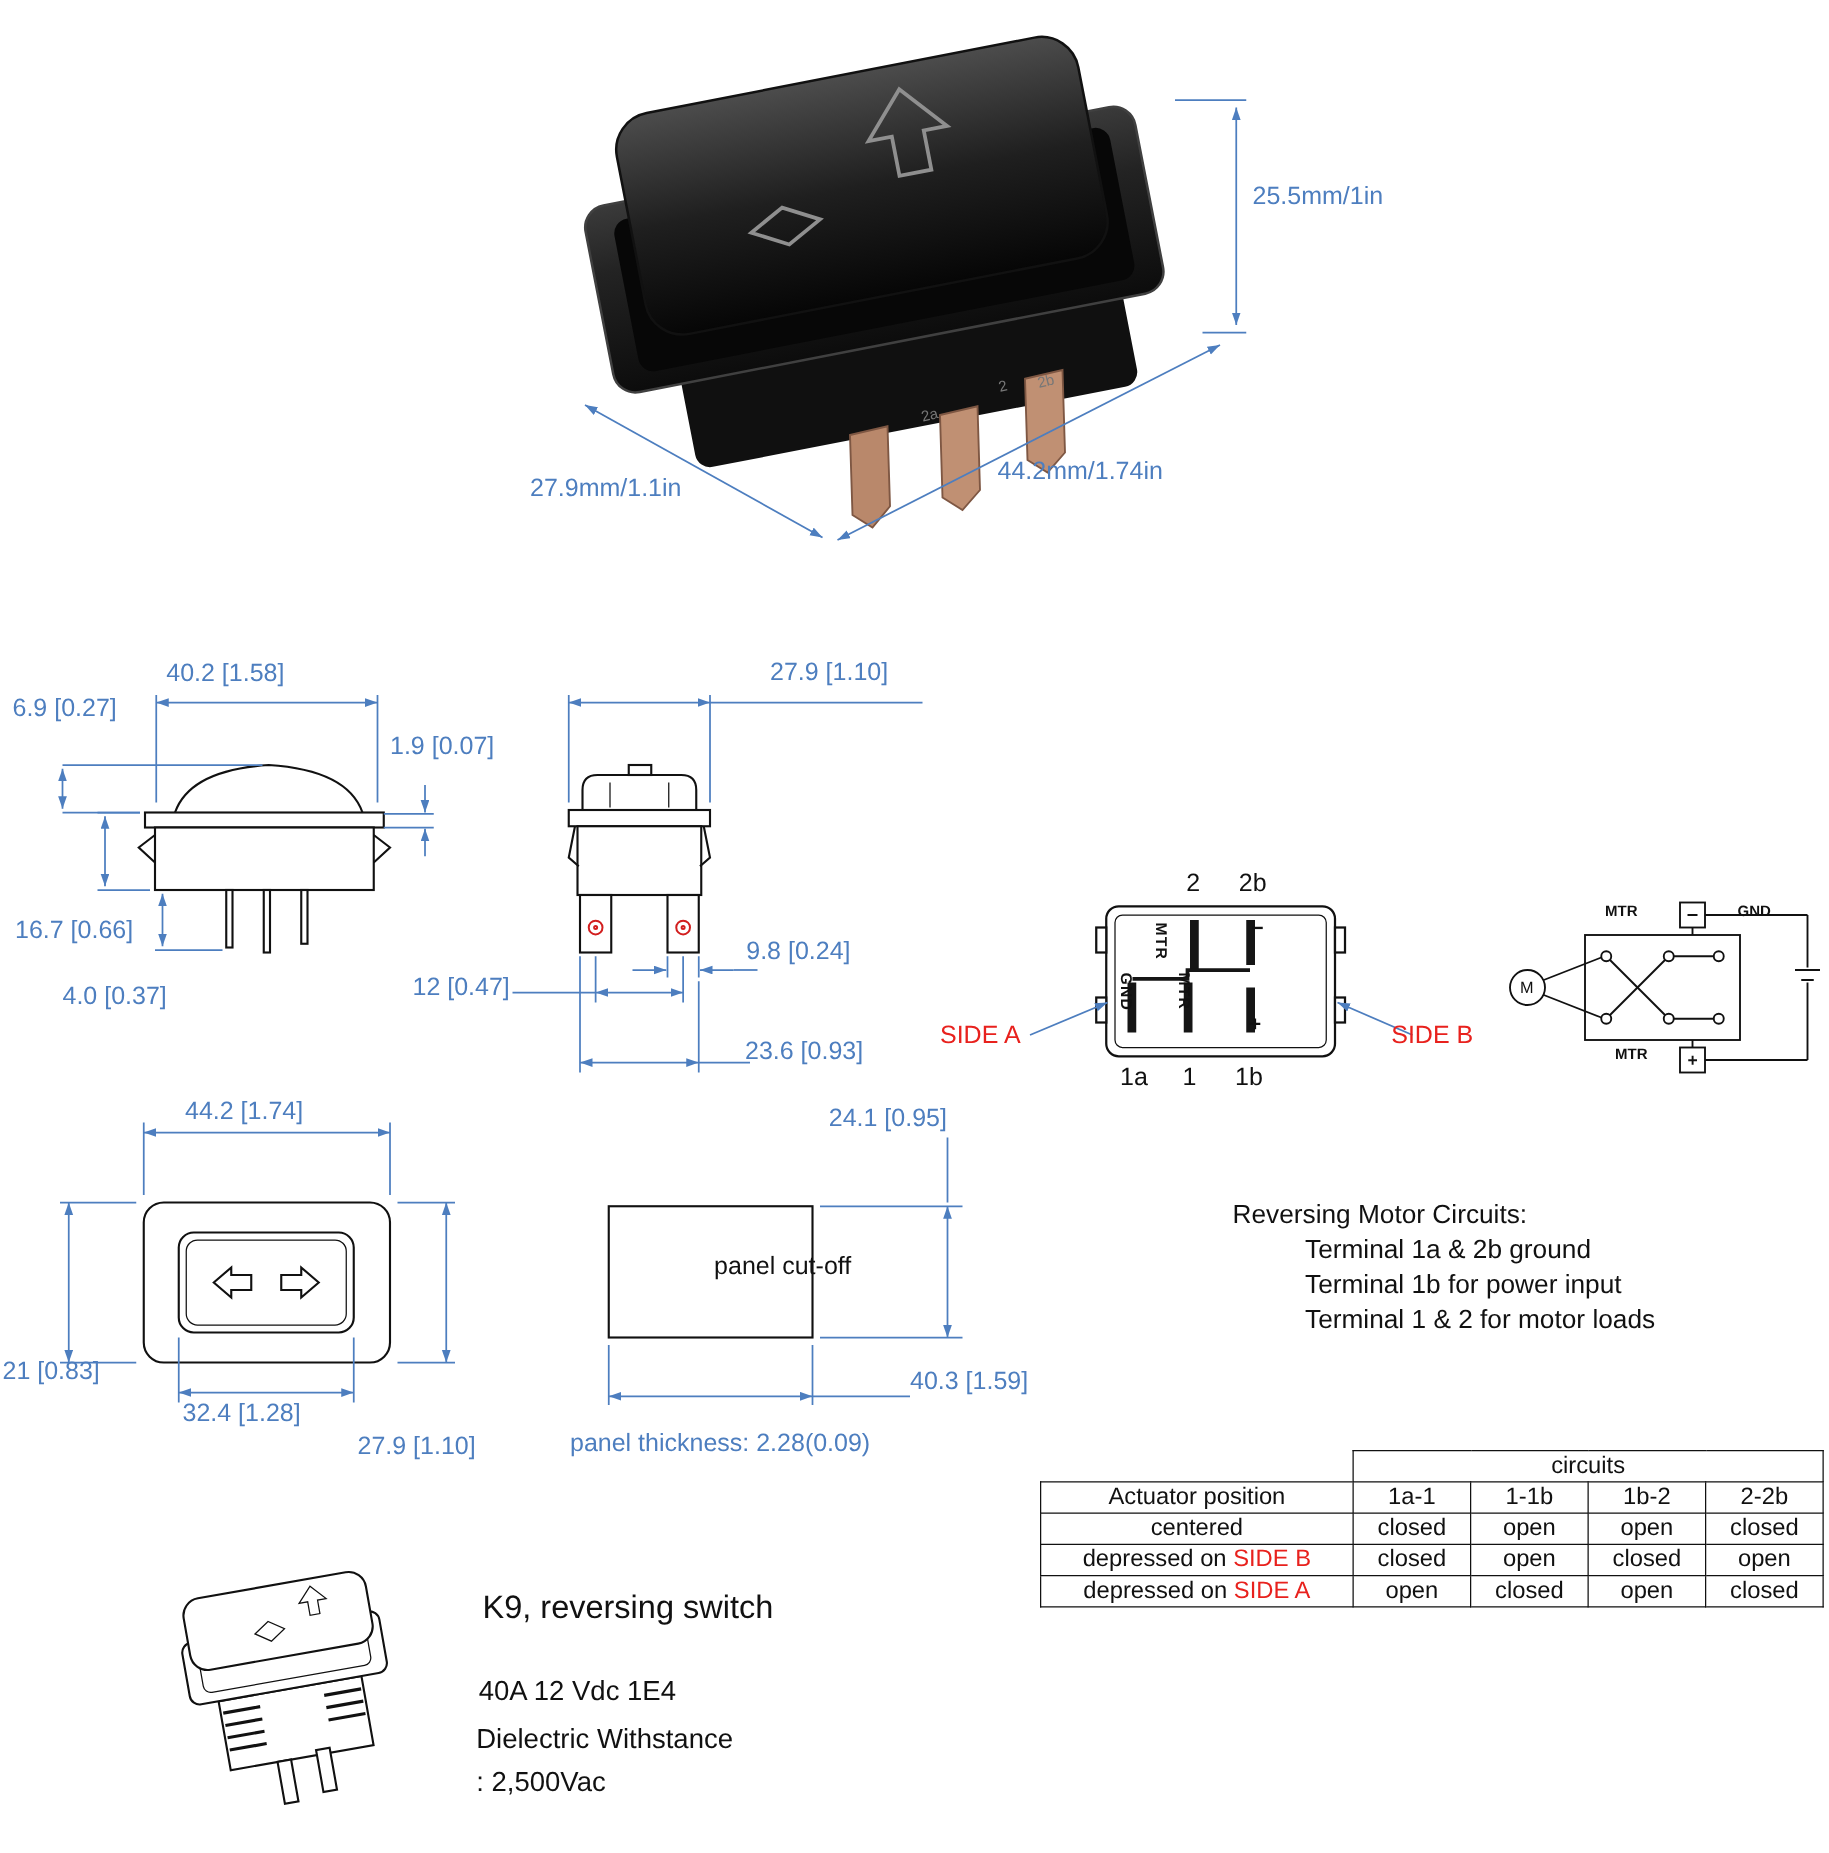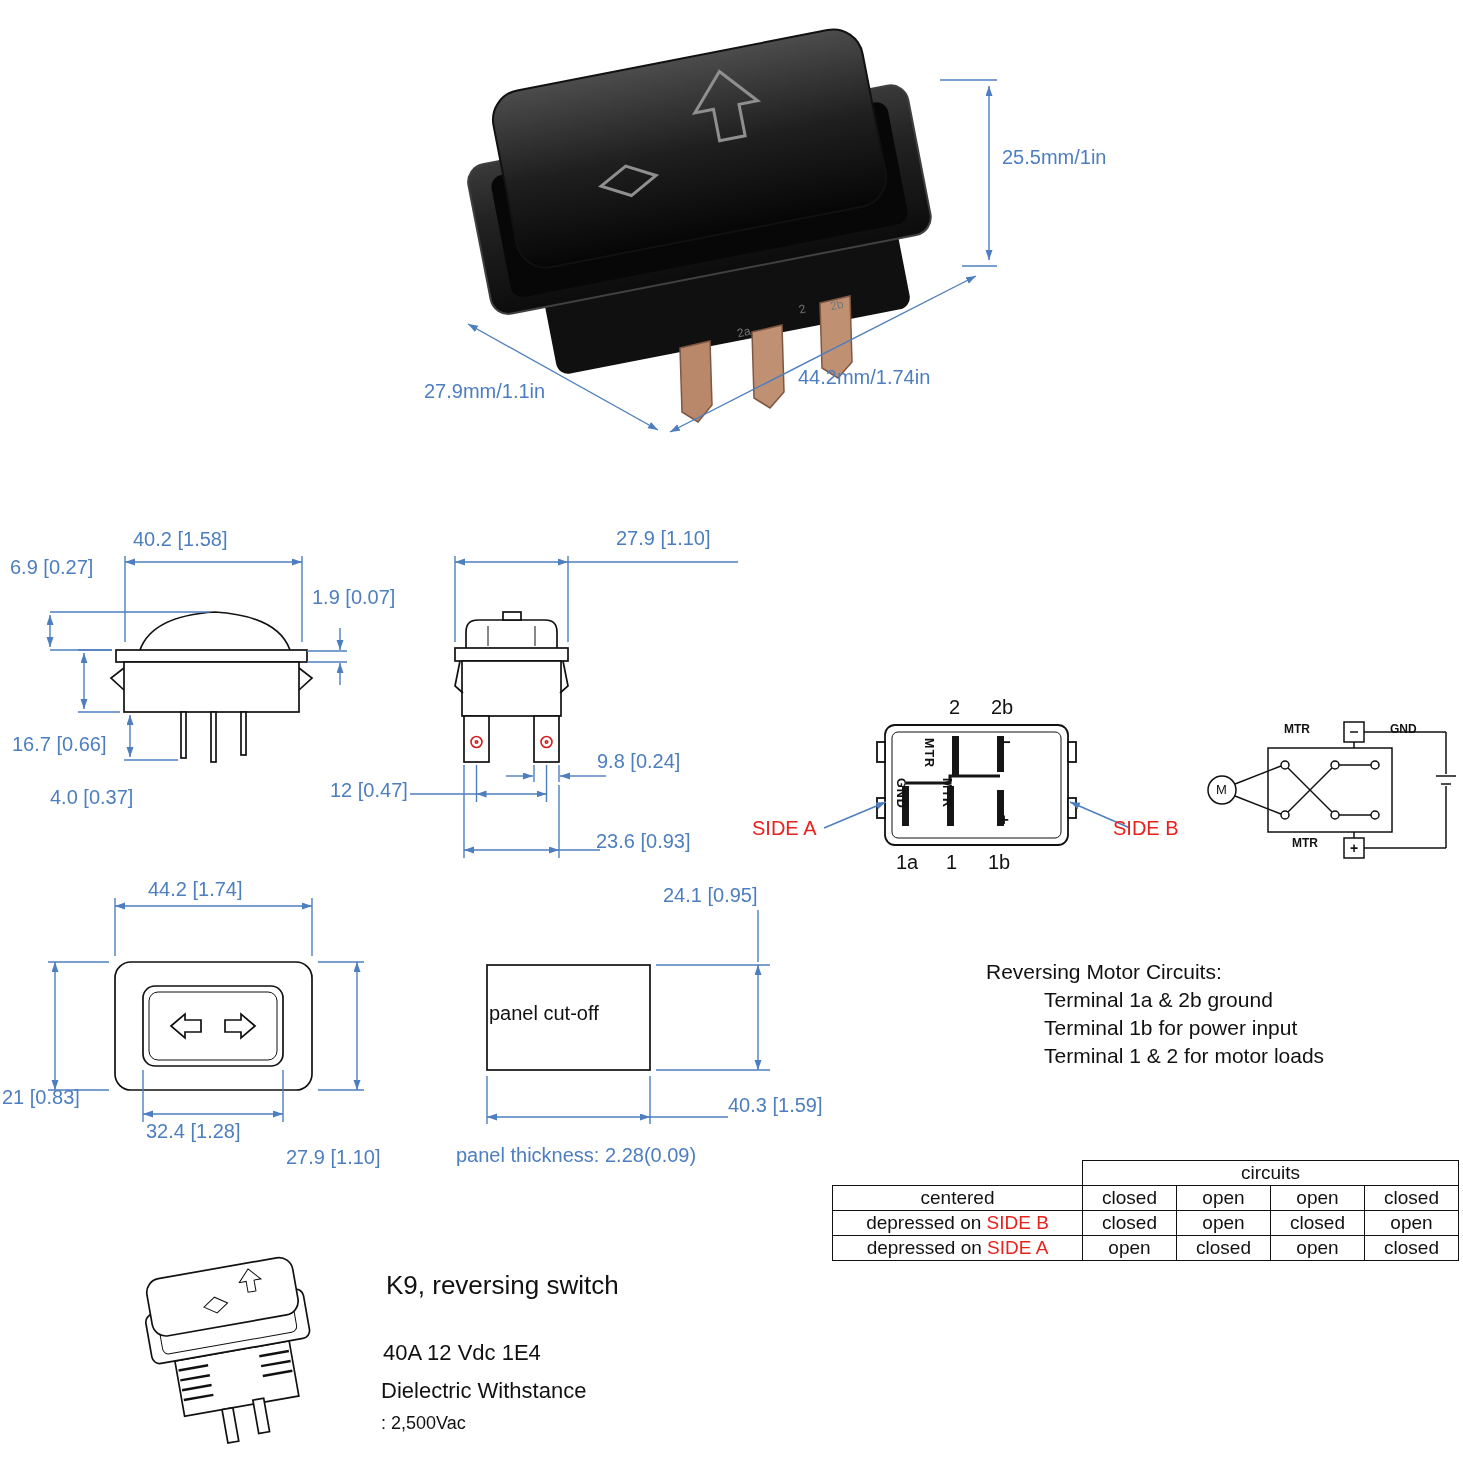--- a/index.html
+++ b/index.html
@@ -300,21 +300,21 @@
       <line x1="216" y1="95" x2="330" y2="95"></line>
       <line x1="216" y1="200" x2="330" y2="200"></line>
       <line x1="318" y1="95" x2="318" y2="200" marker-start="url(#ar7)" marker-end="url(#ar7)"></line>
       <line x1="318" y1="92" x2="318" y2="40"></line>
       <line x1="47" y1="206" x2="47" y2="254"></line>
       <line x1="210" y1="206" x2="210" y2="254"></line>
       <line x1="47" y1="247" x2="210" y2="247" marker-start="url(#ar7)" marker-end="url(#ar7)"></line>
       <line x1="210" y1="247" x2="288" y2="247"></line>
     </g>
   </svg>
-  <div class="txt" style="left:489px;top:1002px;width:192px;text-align:left;font-size:20px">panel cut-off</div>
+  <div class="txt" style="left:489px;top:1002px;width:192px;text-align:right;font-size:20px">panel cut-off</div>
   <div class="lbl" style="left:663px;top:884px">24.1 [0.95]</div>
   <div class="lbl" style="left:728px;top:1094px">40.3 [1.59]</div>
   <div class="lbl" style="left:456px;top:1144px">panel thickness: 2.28(0.09)</div>
 
   <div class="txt" style="left:986px;top:960px">Reversing Motor Circuits:</div>
   <div class="txt" style="left:1044px;top:988px">Terminal 1a &amp; 2b ground</div>
   <div class="txt" style="left:1044px;top:1016px">Terminal  1b for power input</div>
   <div class="txt" style="left:1044px;top:1044px">Terminal  1 &amp; 2 for motor loads</div>
 
   <table class="ctab" style="left:832px;top:1160px">
@@ -322,20 +322,27 @@
       <col style="width:250px">
         <col style="width:94px">
         <col style="width:94px">
         <col style="width:94px">
         <col style="width:94px">
     </colgroup>
     <tbody>
         <tr>
       <td class="noborder"></td>
       <td colspan="4">circuits</td>
+    </tr>
+    <tr>
+      <td>Actuator position</td>
+      <td>1a-1</td>
+      <td>1-1b</td>
+      <td>1b-2</td>
+      <td>2-2b</td>
     </tr>
     <tr>
       <td><span>centered</span></td>
       <td>closed</td>
       <td>open</td>
       <td>open</td>
       <td>closed</td>
     </tr>
     <tr>
       <td><span>depressed on </span><span class="red">SIDE B</span></td>
@@ -372,15 +379,15 @@
       <rect x="100" y="168" width="11" height="34"></rect>
       <rect x="132" y="164" width="11" height="34"></rect>
       <polygon class="thin" points="150,34 161,46 154,46 154,57 146,57 146,46 139,46"></polygon>
       <polygon class="thin" points="100,64 112,56 124,64 112,72"></polygon>
     </g>
   </svg>
 
   <div class="txt" style="left:386px;top:1270px;font-size:26px">K9, reversing switch</div>
   <div class="txt" style="left:383px;top:1340px;font-size:22px">40A 12 Vdc  1E4</div>
   <div class="txt" style="left:381px;top:1378px;font-size:22px">Dielectric Withstance</div>
-  <div class="txt" style="left:381px;top:1413px;font-size:18px">: 2,500Vac</div>
+  <div class="txt" style="left:381px;top:1413px;font-size:22px">: 2,500Vac</div>
 
 </div>
 
 </body></html>

